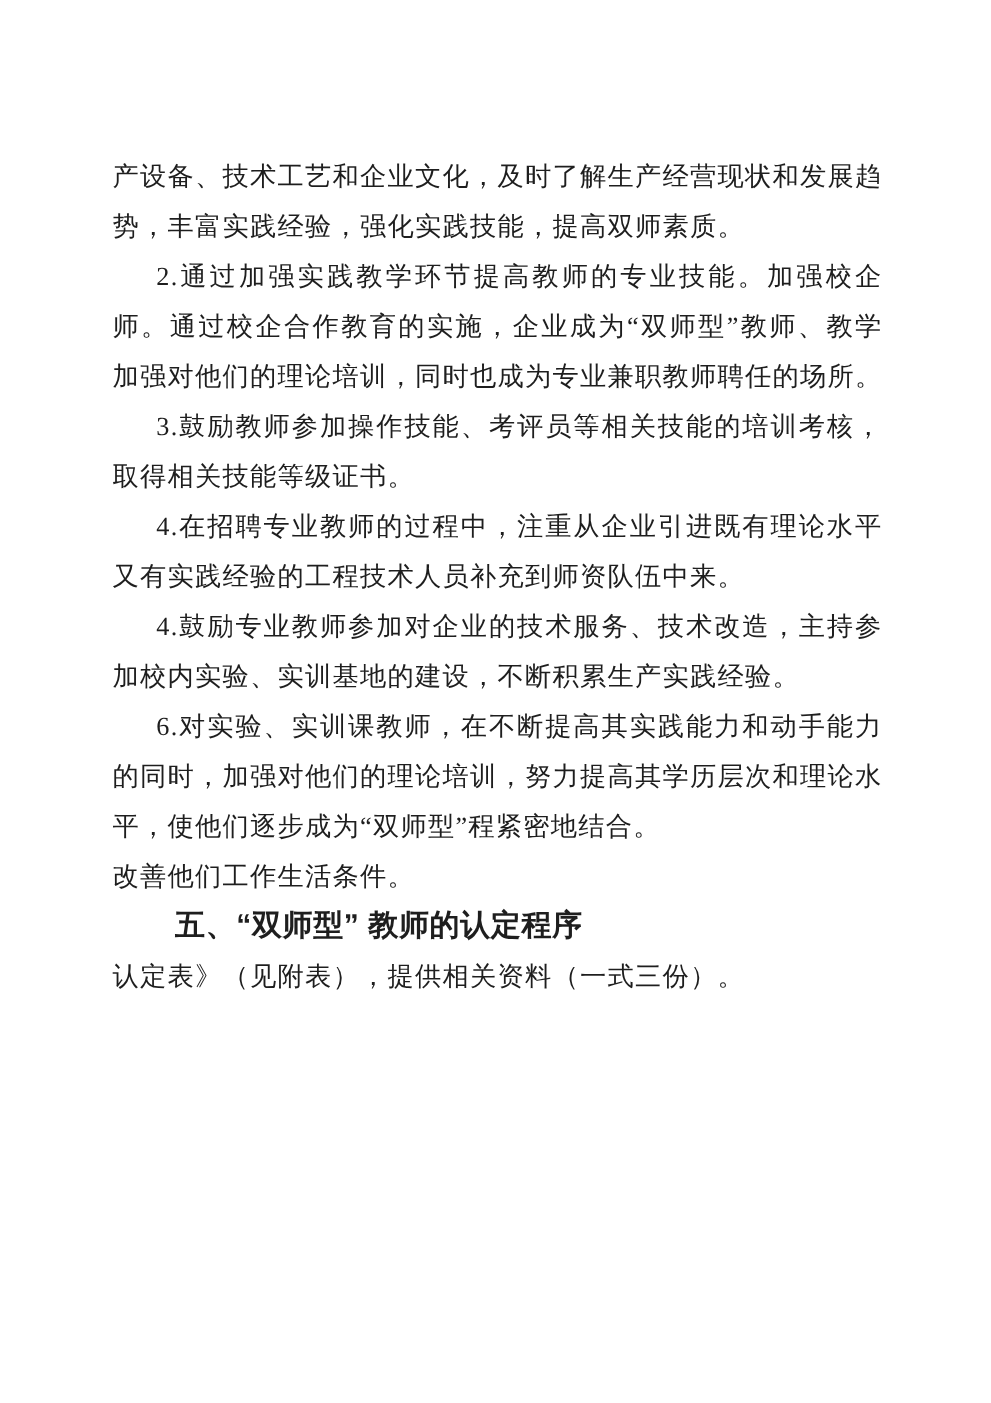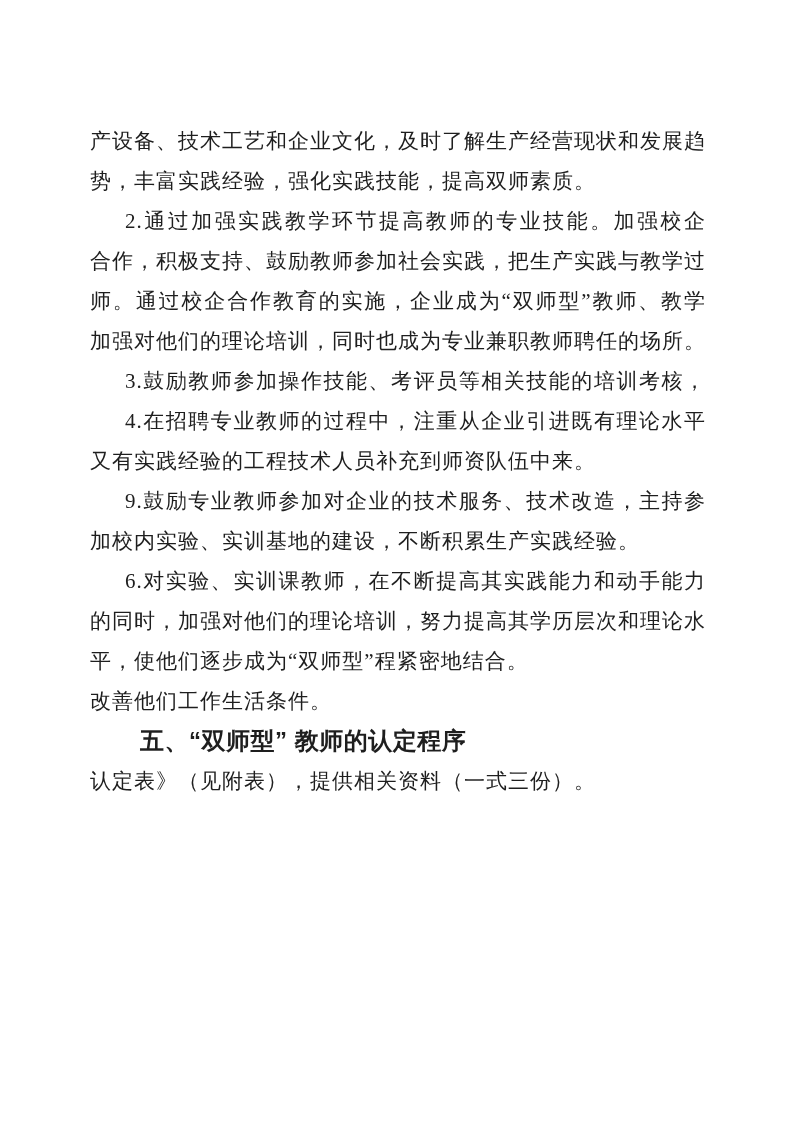--- a/index.html
+++ b/index.html
@@ -56,27 +56,27 @@
   }
 </style>
 </head>
 <body>
 
 <div class="page">
   <div class="content">
     <div class="line j">产设备、技术工艺和企业文化，及时了解生产经营现状和发展趋</div>
     <div class="line end">势，丰富实践经验，强化实践技能，提高双师素质。</div>
     <div class="line j indent">2.通过加强实践教学环节提高教师的专业技能。加强校企</div>
-    <div class="line j">合作，积极支持、鼓励教师参加社会实践，把生产实践与教学过</div>
     <div class="line j">师。通过校企合作教育的实施，企业成为“双师型”教师、教学</div>
     <div class="line end">加强对他们的理论培训，同时也成为专业兼职教师聘任的场所。</div>
     <div class="line j indent">3.鼓励教师参加操作技能、考评员等相关技能的培训考核，</div>
+    <div class="line end">取得相关技能等级证书。</div>
     <div class="line j indent">4.在招聘专业教师的过程中，注重从企业引进既有理论水平</div>
     <div class="line end">又有实践经验的工程技术人员补充到师资队伍中来。</div>
-    <div class="line j indent">9.鼓励专业教师参加对企业的技术服务、技术改造，主持参</div>
+    <div class="line j indent">4.鼓励专业教师参加对企业的技术服务、技术改造，主持参</div>
     <div class="line end">加校内实验、实训基地的建设，不断积累生产实践经验。</div>
     <div class="line j indent">6.对实验、实训课教师，在不断提高其实践能力和动手能力</div>
     <div class="line j">的同时，加强对他们的理论培训，努力提高其学历层次和理论水</div>
     <div class="line end">平，使他们逐步成为“双师型”程紧密地结合。</div>
     <div class="line end">改善他们工作生活条件。</div>
     <div class="line heading">五、“双师型” 教师的认定程序</div>
     <div class="line end">认定表》（见附表），提供相关资料（一式三份）。</div>
   </div>
 </div>
 

